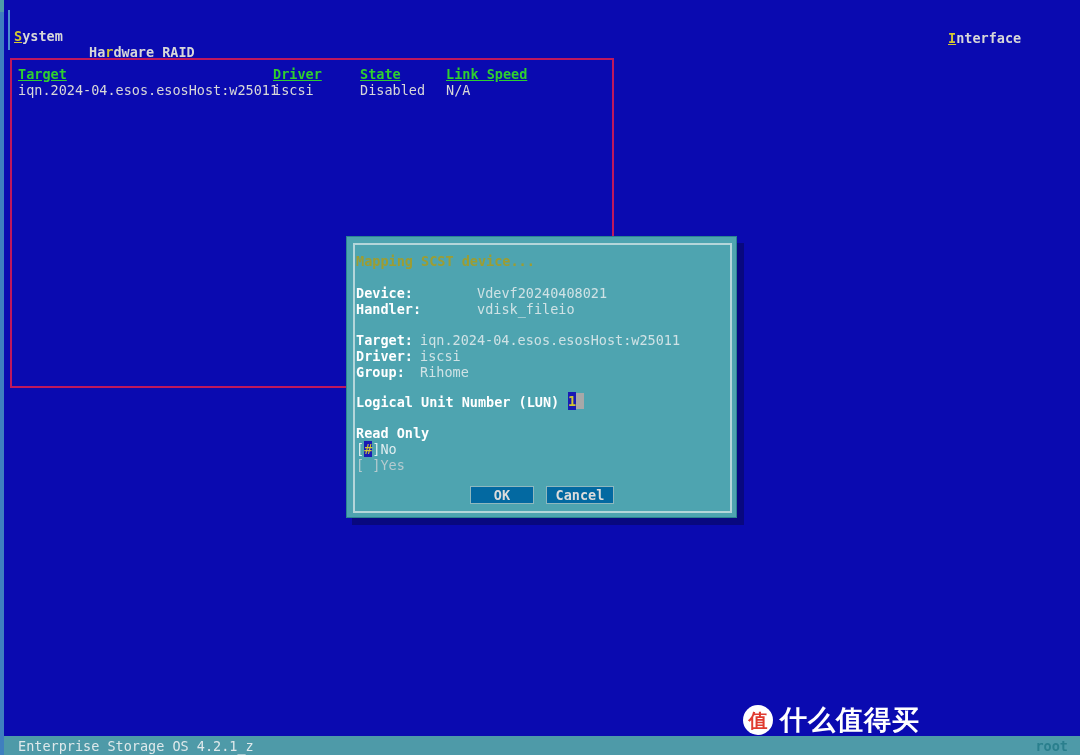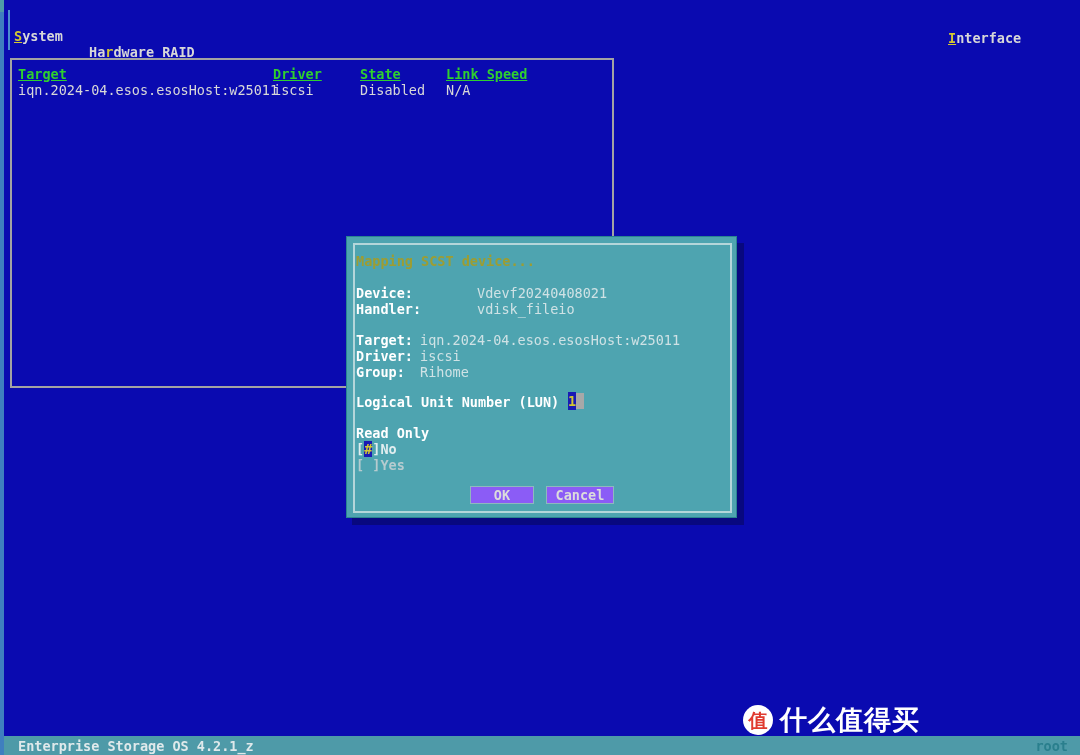--- a/index.html
+++ b/index.html
@@ -72,21 +72,21 @@
     position: absolute;
     left: 8px; top: 10px;
     width: 1064px; height: 40px;
     border-left: 2px solid #4d8fcf;
     box-sizing: border-box;
   }
 
   
   .panel {
     position: absolute;
-    border: 2px solid #a3a3a3;
+    border: 2px solid #be185d;
     box-sizing: border-box;
     background: #0a0ab0;
   }
   .panel-top {
     left: 10px; top: 58px;
     width: 604px; height: 330px;
   }
   .panel-bottom {
     left: 10px; top: 405px;
     width: 604px; height: 325px;
@@ -162,30 +162,30 @@
   }
   .lun-field .cursor {
     background: #a8a8a8;
     color: #a8a8a8;
   }
 
   .radio {
     position: absolute;
     white-space: pre;
     color: #e0edef;
-    font-weight: bold;
+    font-weight: normal;
   }
   .radio .mark-on {
     background: #1a1ab4;
     color: #d4c832;
   }
 
   .btn {
     position: absolute;
-    background: #8b5cf6;
+    background: #0369a1;
     color: #dcdcdc;
     font-weight: bold;
     text-align: center;
     border: 1px solid #8fb8be;
     box-sizing: border-box;
     height: 18px;
     line-height: 16px;
     white-space: pre;
     cursor: pointer;
   }
@@ -196,21 +196,21 @@
   .statusbar {
     position: absolute;
     left: 4px; top: 736px;
     width: 1076px; height: 19px;
     background: #4e9aa8;
   }
   .statusbar .st-text {
     position: absolute;
     left: 14px; top: 2px;
     color: #dfe9eb;
-    font-weight: bold;
+    font-weight: normal;
     white-space: pre;
   }
   .statusbar .st-user {
     position: absolute;
     right: 12px; top: 2px;
     color: #2a7f8d;
     font-weight: bold;
     white-space: pre;
   }
 

